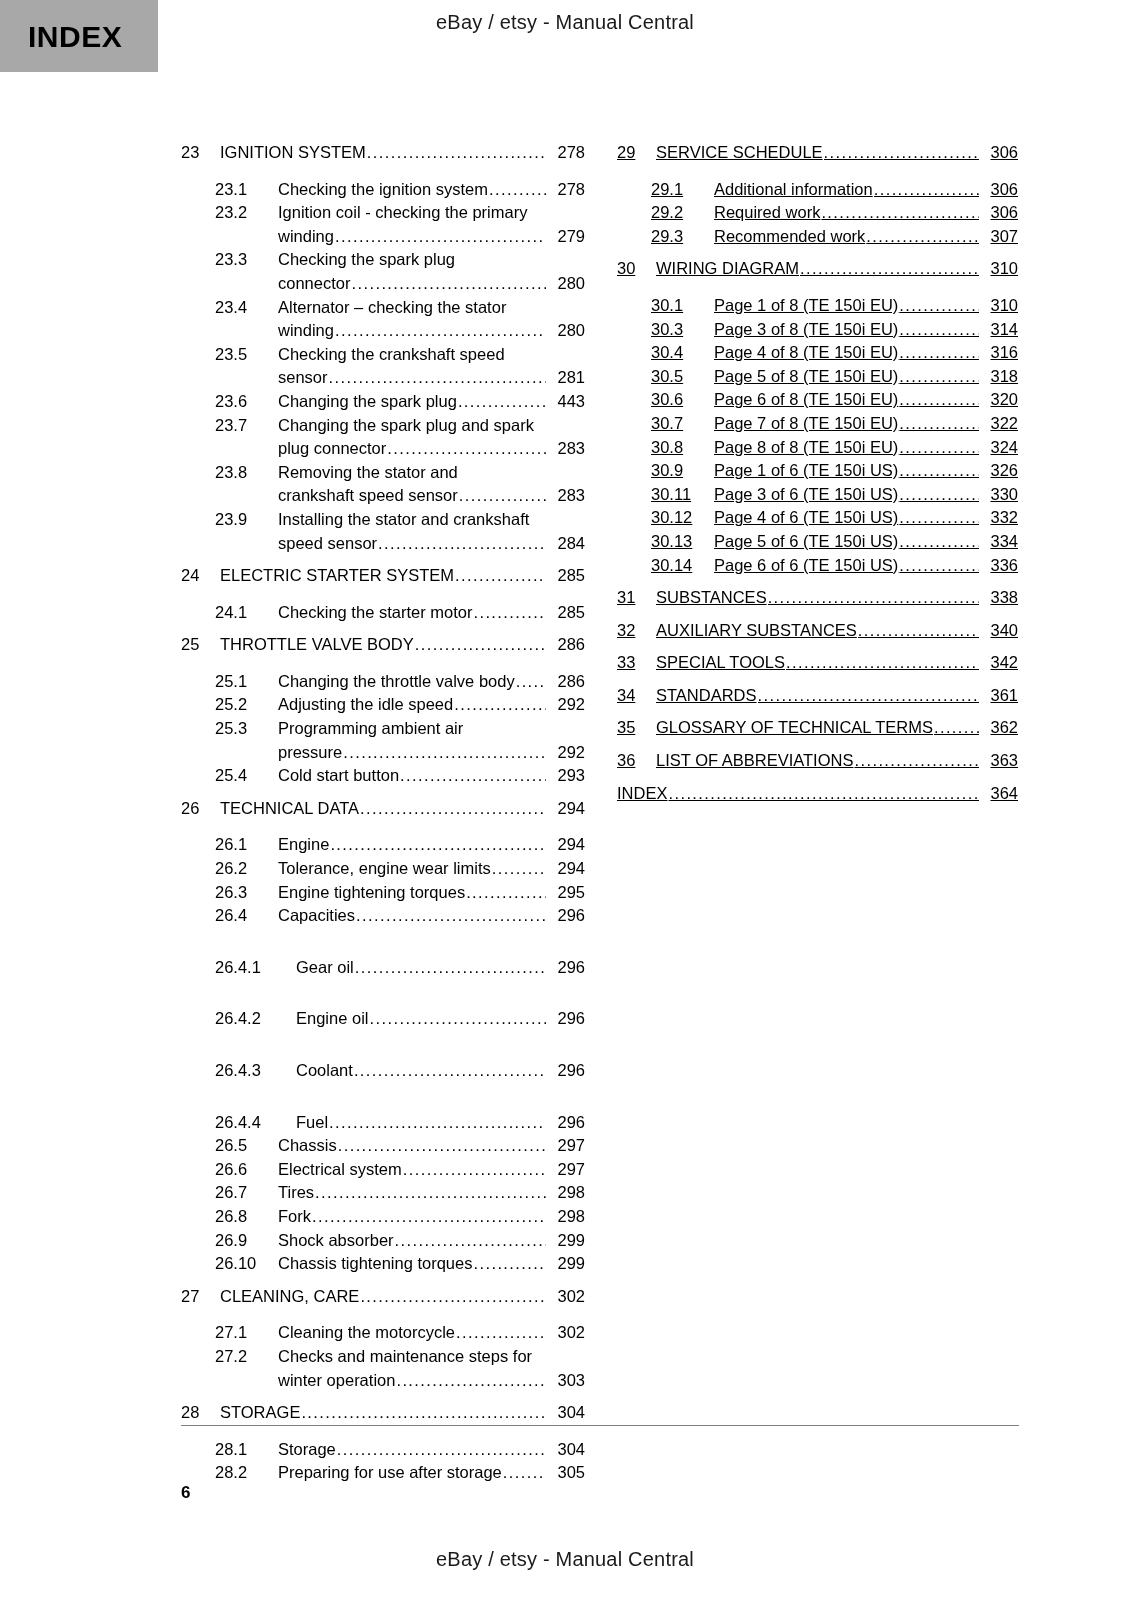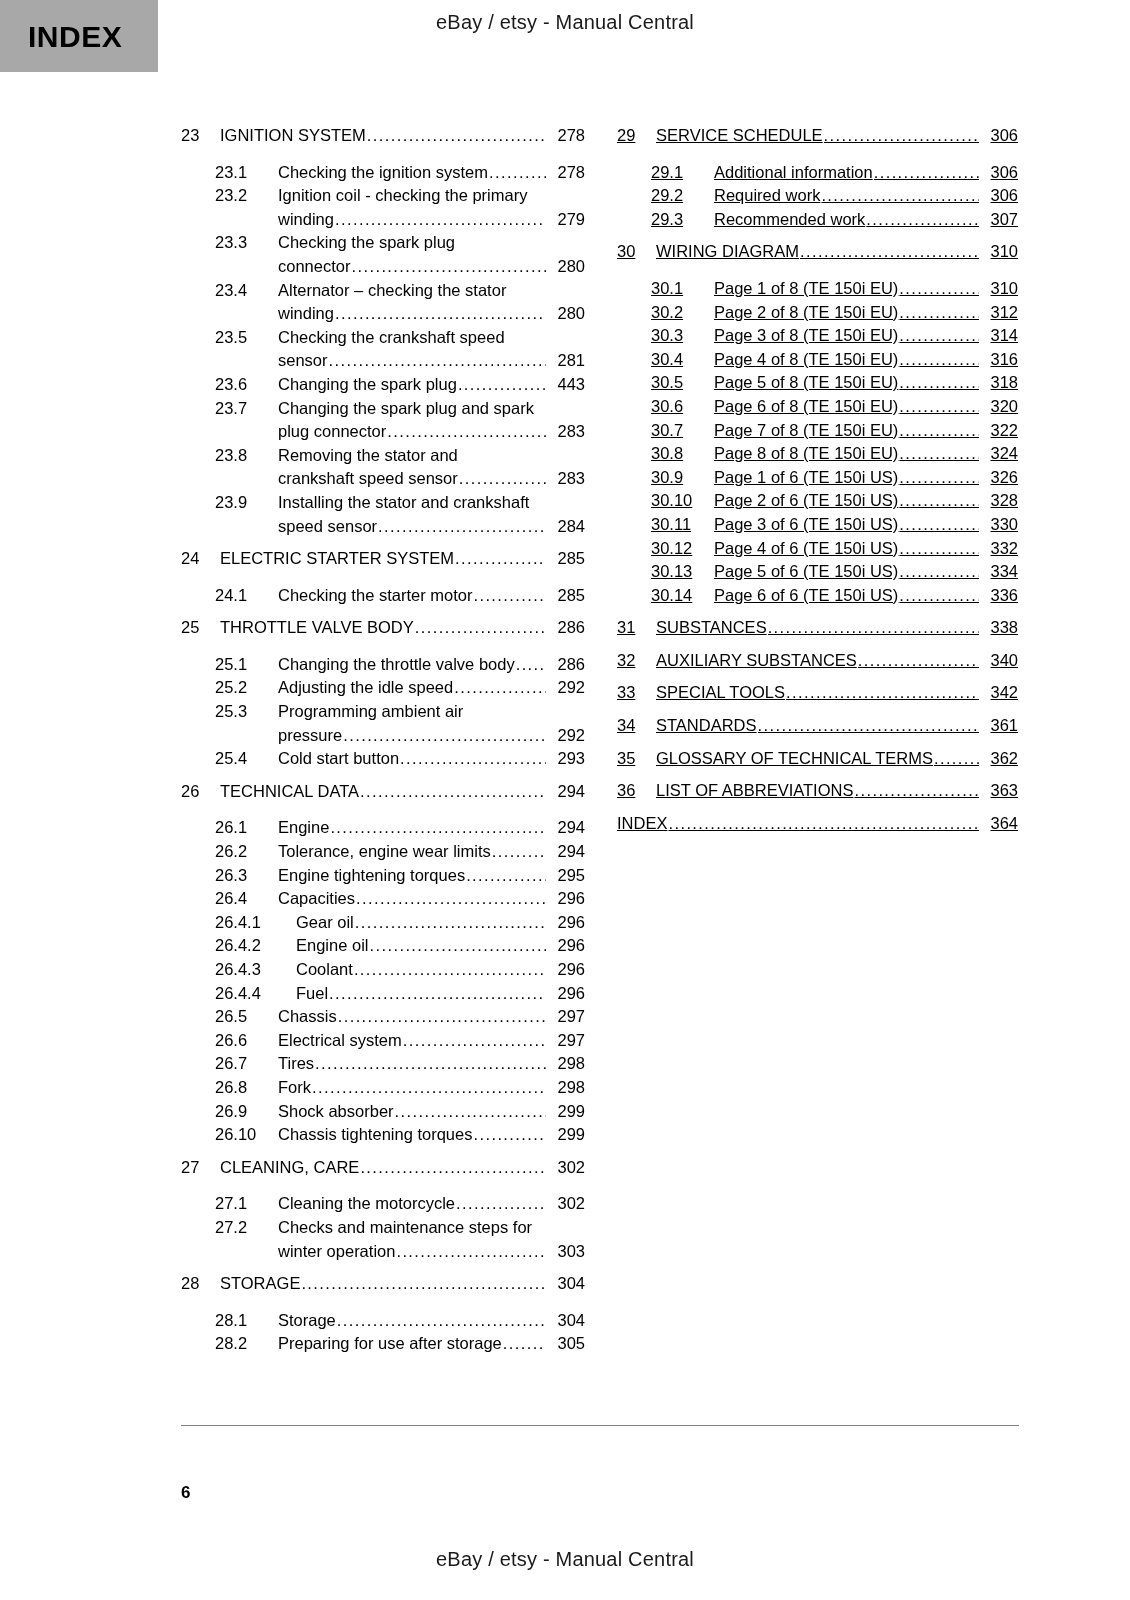--- a/index.html
+++ b/index.html
@@ -76,41 +76,41 @@
     align-items: baseline;
     font-size: 16.5px;
     line-height: 23.6px;
     color: #000;
   }
   
   .toc-entry.lvl1 {
     margin-top: 9px;
   }
   .toc-entry.lvl1.first {
-    margin-top: 0;
+    margin-top: 17px;
   }
   
   .toc-entry.first-sub {
     margin-top: 13px;
   }
 
   .num {
     flex: 0 0 auto;
     white-space: nowrap;
   }
   .toc-entry.lvl1 .num  { width: 39px; }
   .toc-entry.lvl2 .num  { width: 63px; padding-left: 34px; box-sizing: content-box; }
   .toc-entry.lvl3 .num  { width: 63px; padding-left: 34px; box-sizing: content-box; }
   .toc-entry.noNum .num { width: 0; }
 
   .title-wrap {
     flex: 1 1 auto;
     min-width: 0;
   }
-  .toc-entry.lvl3 .title-wrap { padding-left: 18px; }
+  .toc-entry.lvl3 .title-wrap { padding-left: 18px; margin-top: 28px; }
 
   
   .leader-row {
     display: flex;
     align-items: baseline;
     width: 100%;
   }
   .title-text {
     flex: 0 1 auto;
     white-space: nowrap;
@@ -613,30 +613,20 @@
         <span class="num">30.1</span>
         <div class="title-wrap">
           <div class="leader-row">
             <span class="title-text">Page 1 of 8 (TE 150i EU)</span>
             <span class="dots"></span>
             <span class="page">310</span>
           </div>
         </div>
       </div>
       <div class="toc-entry lvl2">
-        <span class="num">30.2</span>
-        <div class="title-wrap">
-          <div class="leader-row">
-            <span class="title-text">Page 2 of 8 (TE 150i EU)</span>
-            <span class="dots"></span>
-            <span class="page">312</span>
-          </div>
-        </div>
-      </div>
-      <div class="toc-entry lvl2">
         <span class="num">30.3</span>
         <div class="title-wrap">
           <div class="leader-row">
             <span class="title-text">Page 3 of 8 (TE 150i EU)</span>
             <span class="dots"></span>
             <span class="page">314</span>
           </div>
         </div>
       </div>
       <div class="toc-entry lvl2">
@@ -689,30 +679,20 @@
           </div>
         </div>
       </div>
       <div class="toc-entry lvl2">
         <span class="num">30.9</span>
         <div class="title-wrap">
           <div class="leader-row">
             <span class="title-text">Page 1 of 6 (TE 150i US)</span>
             <span class="dots"></span>
             <span class="page">326</span>
-          </div>
-        </div>
-      </div>
-      <div class="toc-entry lvl2">
-        <span class="num">30.10</span>
-        <div class="title-wrap">
-          <div class="leader-row">
-            <span class="title-text">Page 2 of 6 (TE 150i US)</span>
-            <span class="dots"></span>
-            <span class="page">328</span>
           </div>
         </div>
       </div>
       <div class="toc-entry lvl2">
         <span class="num">30.11</span>
         <div class="title-wrap">
           <div class="leader-row">
             <span class="title-text">Page 3 of 6 (TE 150i US)</span>
             <span class="dots"></span>
             <span class="page">330</span>

